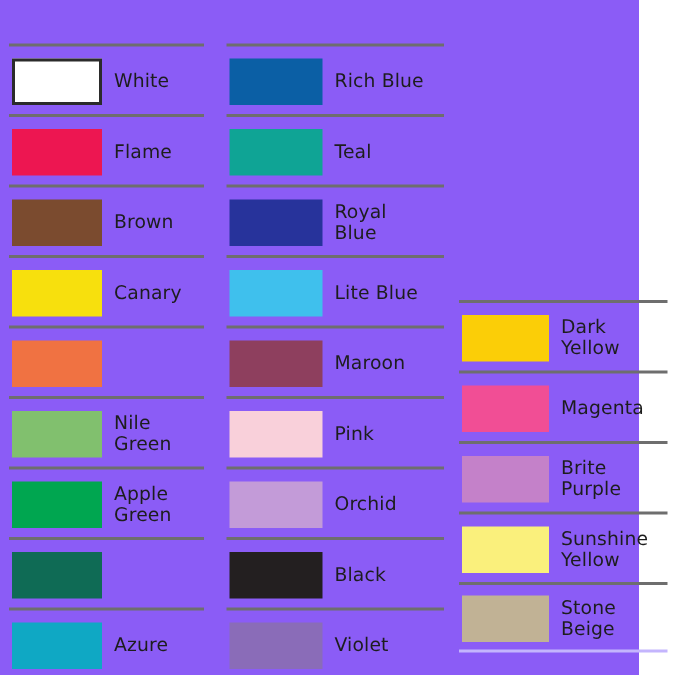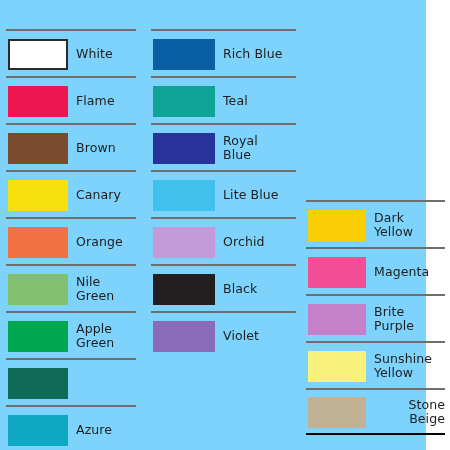--- a/index.html
+++ b/index.html
@@ -11,21 +11,21 @@
     height: 450px;
     background: #ffffff;
     font-family: "DejaVu Sans", "Liberation Sans", sans-serif;
     overflow: hidden;
   }
 
   #chart {
     position: relative;
     width: 426px;
     height: 450px;
-    background: #7dd3fc;
+    background: #8b5cf6;
   }
 
   .column {
     position: absolute;
     top: 0;
   }
 
   
   .col-0 { left: 6px;   width: 130px; top: 29px; }
   .col-1 { left: 151px; width: 145px; top: 29px; }
@@ -34,22 +34,21 @@
   .swatch-row {
     position: relative;
     display: flex;
     align-items: center;
     box-sizing: border-box;
     border-top: 2px solid #6e6e6e;
     height: 47px;
     padding-top: 1px;
   }
   .swatch-row.last {
-    border-bottom: 2px solid #000000;
-    text-align: right;
+    border-bottom: 2px solid #c4b5fd;
   }
 
   .chip {
     flex: 0 0 auto;
     width: 60px;
     height: 31px;
     margin-left: 2px;
     margin-right: 8px;
     box-sizing: border-box;
   }
@@ -87,21 +86,20 @@
       <div class="swatch-row">
         <div class="chip" style="background: rgb(123, 75, 47);"></div>
         <div class="label">Brown</div>
       </div>
       <div class="swatch-row">
         <div class="chip" style="background: rgb(247, 224, 13);"></div>
         <div class="label">Canary</div>
       </div>
       <div class="swatch-row">
         <div class="chip" style="background: rgb(240, 114, 66);"></div>
-        <div class="label">Orange</div>
       </div>
       <div class="swatch-row">
         <div class="chip" style="background: rgb(129, 192, 110);"></div>
         <div class="label">Nile
 Green</div>
       </div>
       <div class="swatch-row">
         <div class="chip" style="background: rgb(0, 166, 80);"></div>
         <div class="label">Apple
 Green</div>
@@ -124,20 +122,28 @@
         <div class="label">Teal</div>
       </div>
       <div class="swatch-row">
         <div class="chip" style="background: rgb(39, 51, 155);"></div>
         <div class="label">Royal
 Blue</div>
       </div>
       <div class="swatch-row">
         <div class="chip" style="background: rgb(63, 192, 237);"></div>
         <div class="label">Lite Blue</div>
+      </div>
+      <div class="swatch-row">
+        <div class="chip" style="background: rgb(142, 63, 94);"></div>
+        <div class="label">Maroon</div>
+      </div>
+      <div class="swatch-row">
+        <div class="chip" style="background: rgb(249, 208, 218);"></div>
+        <div class="label">Pink</div>
       </div>
       <div class="swatch-row">
         <div class="chip" style="background: rgb(195, 155, 216);"></div>
         <div class="label">Orchid</div>
       </div>
       <div class="swatch-row">
         <div class="chip" style="background: rgb(35, 31, 32);"></div>
         <div class="label">Black</div>
       </div>
       <div class="swatch-row">

